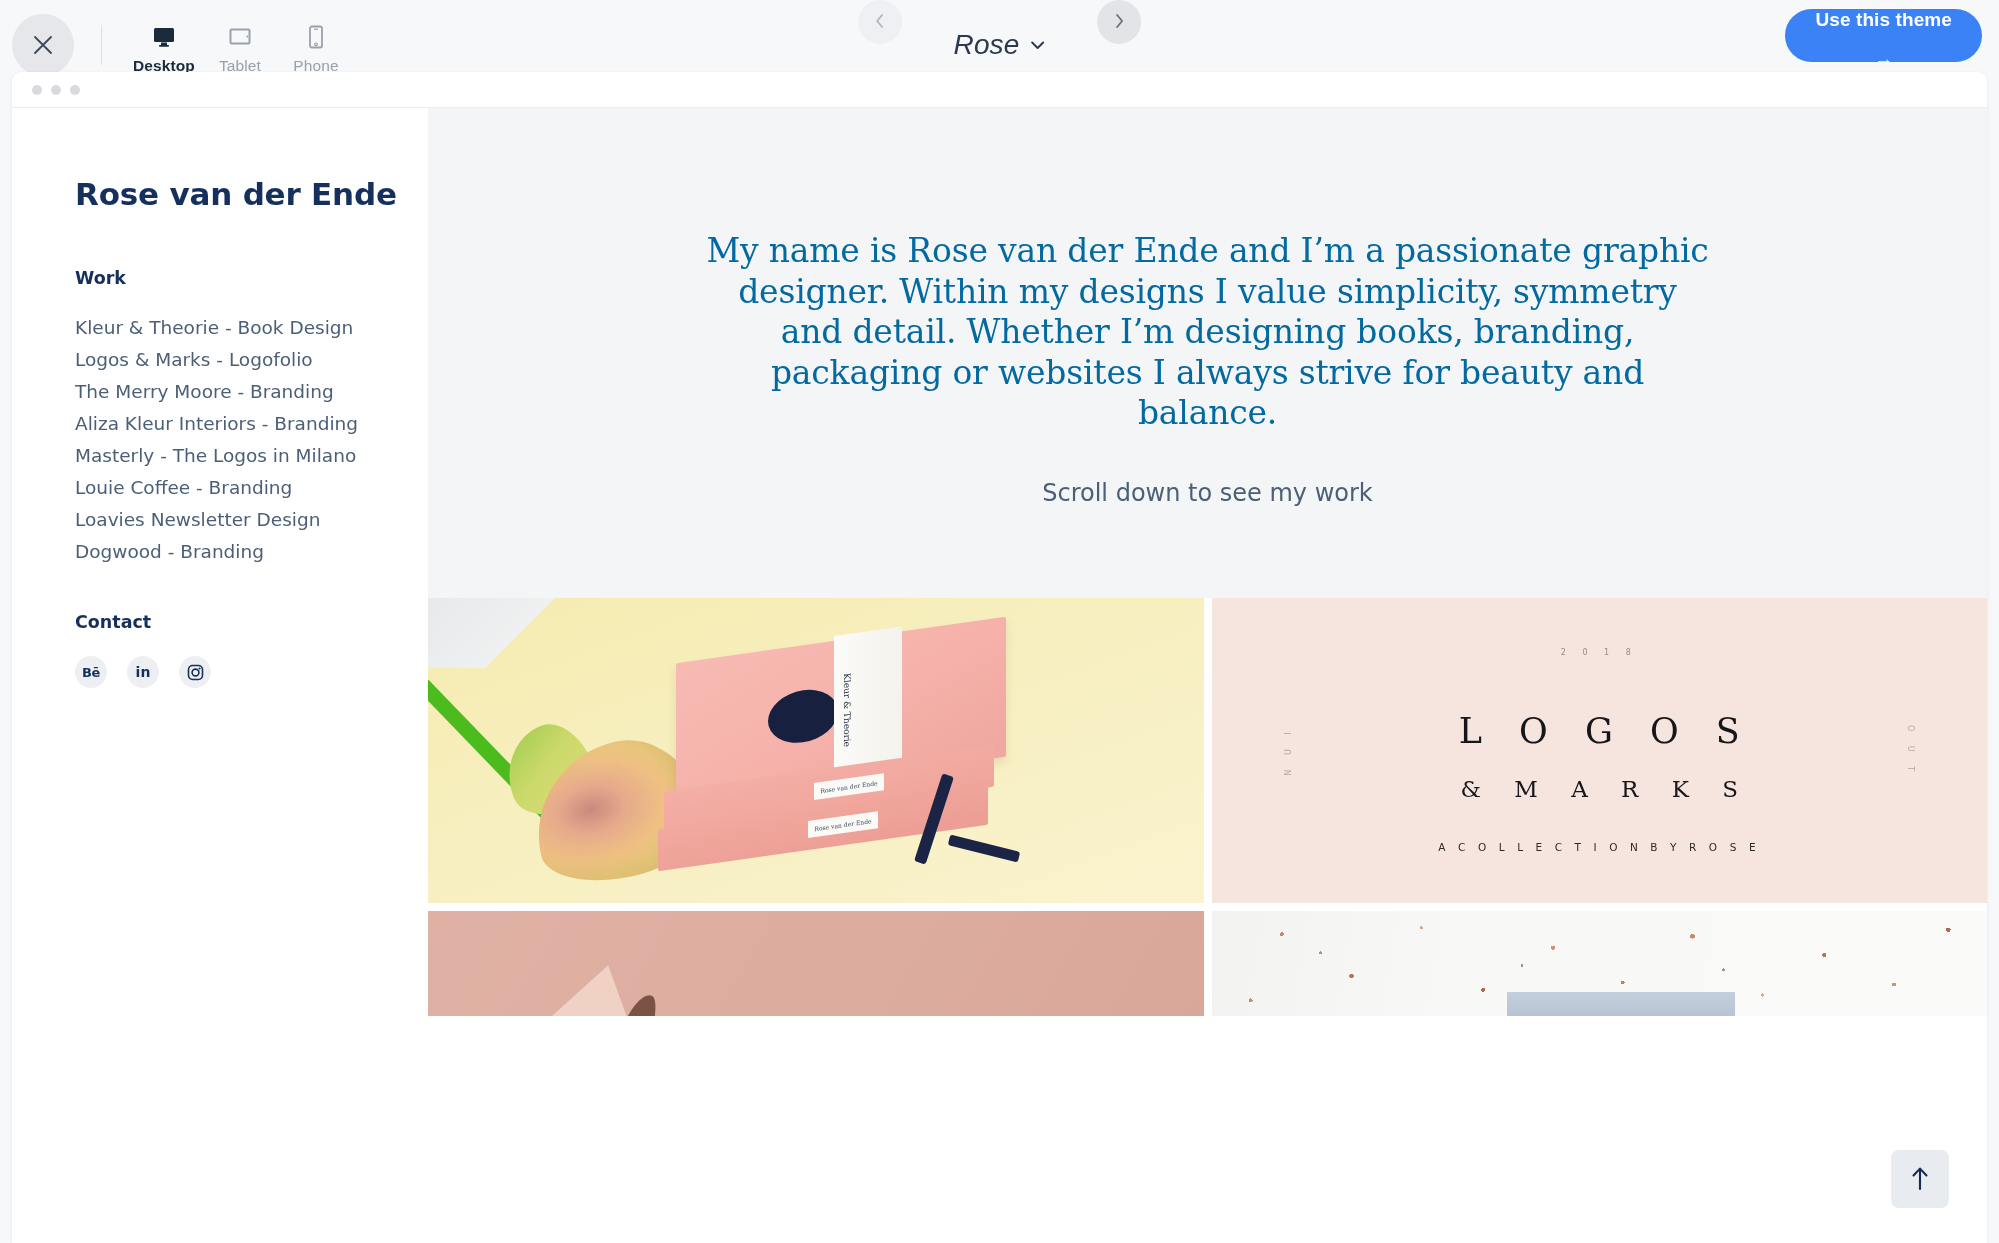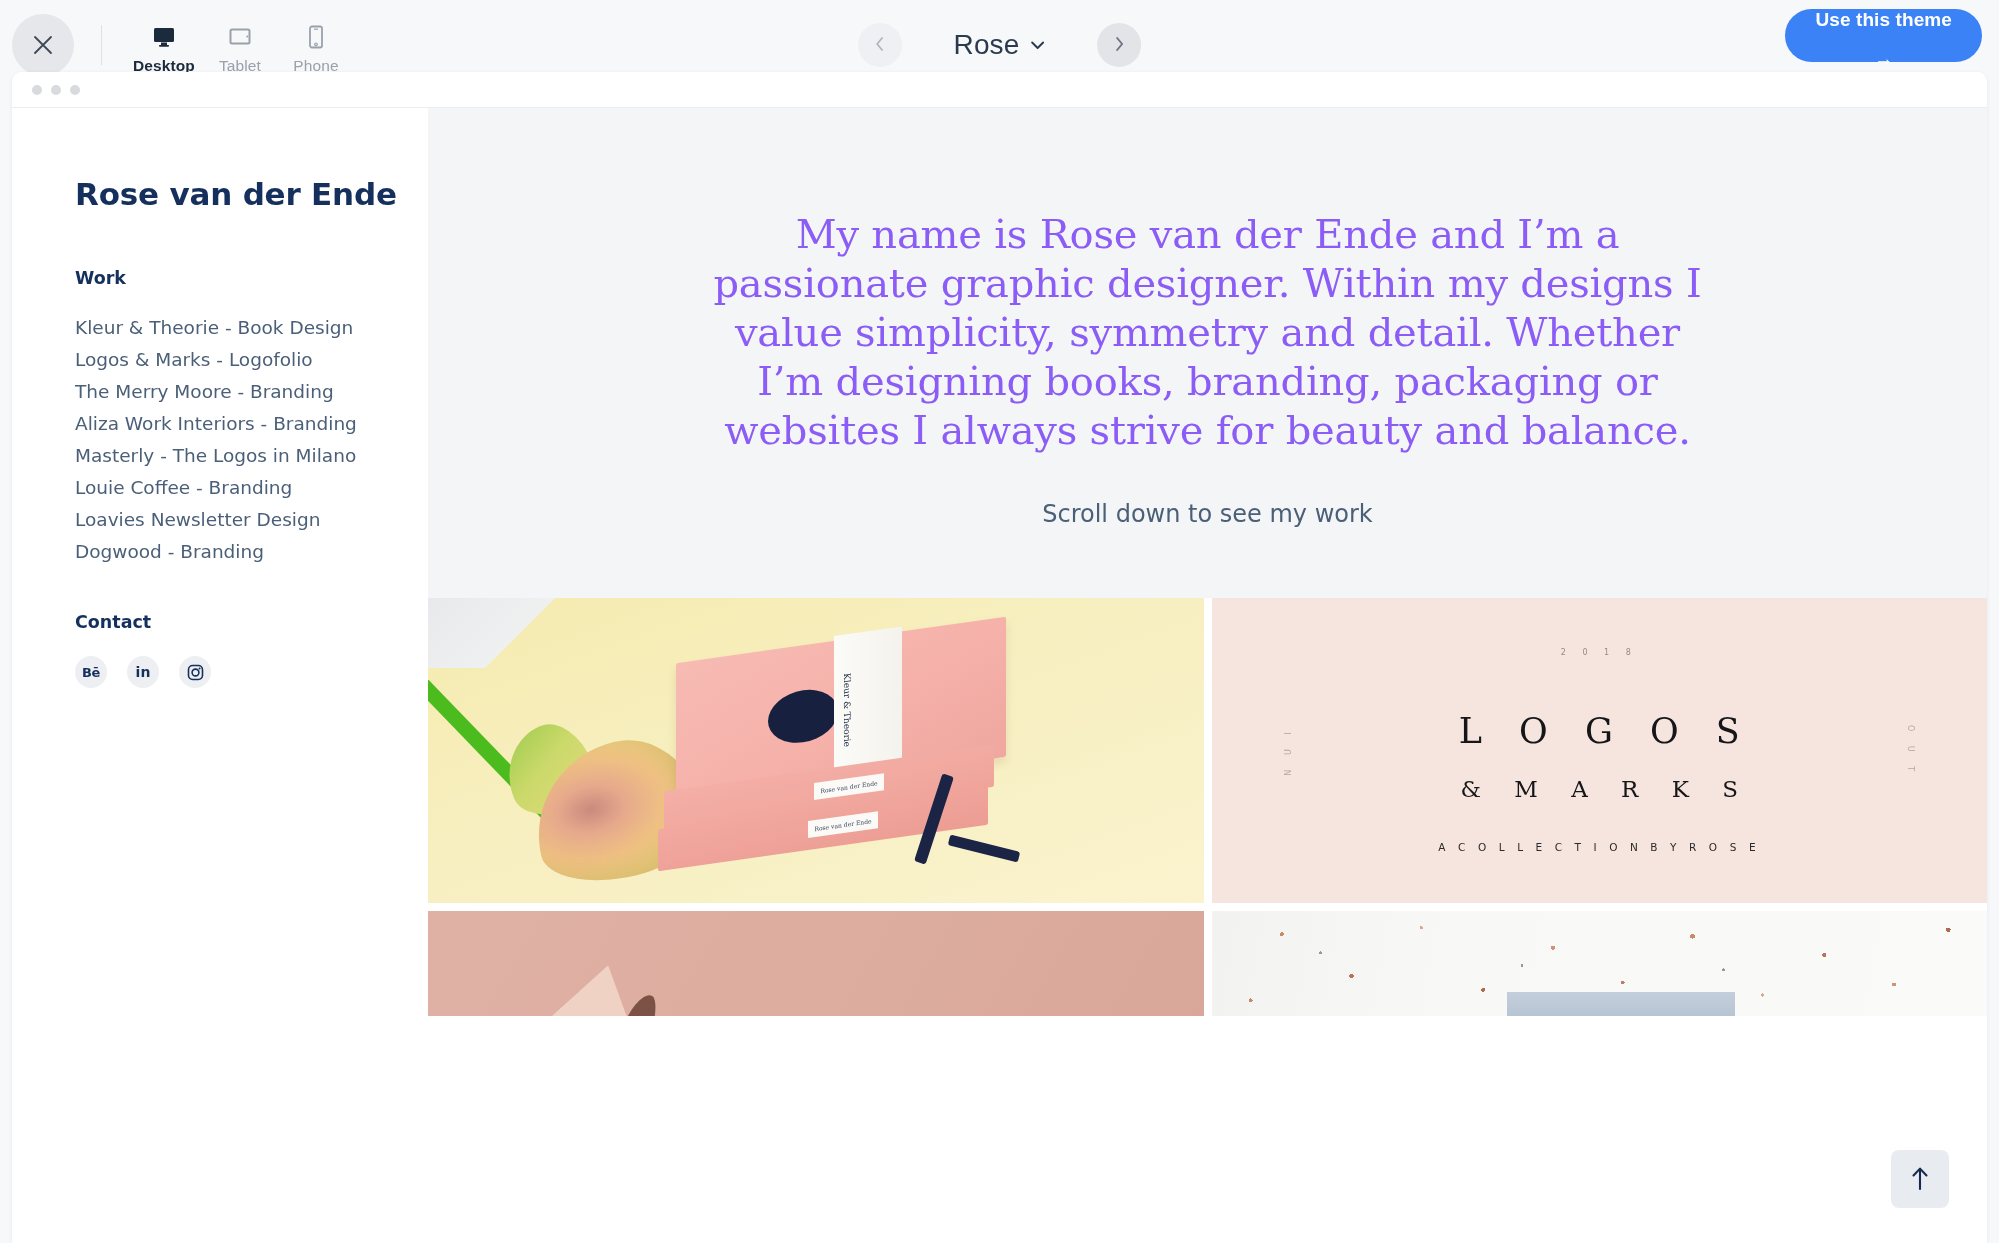--- a/index.html
+++ b/index.html
@@ -45,21 +45,21 @@
     font-size: 15.5px;
     color: #9AA1AC;
     letter-spacing: .1px;
   }
   .device.active .dev-lbl { color: #1B2A3D; font-weight: 600; }
 
   .center-nav {
     position: absolute; left: 50%; top: 0;
     transform: translateX(-50%);
     height: 90px;
-    display: flex; align-items: center; gap: 0;
+    display: flex; gap: 0; font-style: italic;
   }
   .arrow-btn {
     width: 44px; height: 44px; border-radius: 50%;
     border: none; cursor: pointer;
     display: flex; align-items: center; justify-content: center;
   }
   .arrow-btn.prev { background: #EFF0F3; }
   .arrow-btn.next { background: #E2E4E8; }
   .theme-name {
     display: flex; align-items: center; gap: 11px;
@@ -156,23 +156,23 @@
 
   .hero {
     height: 490px;
     background: #F4F5F7;
     display: flex; flex-direction: column;
     align-items: center; justify-content: center;
     padding: 0 60px;
   }
   .hero-text {
     font-family: "DejaVu Serif", serif;
-    font-size: 40px;
+    font-size: 33px;
     line-height: 1.23;
-    color: #8b5cf6;
+    color: #0369a1;
     text-align: center;
     max-width: 1010px;
     font-weight: 400;
     letter-spacing: -.2px;
     margin-top: 32px;
   }
   .hero-sub {
     margin-top: 45px;
     font-family: "DejaVu Sans", sans-serif;
     font-size: 24px;
@@ -438,21 +438,21 @@
   <div class="site">
 
     <aside class="sidebar">
       <div class="site-title">Rose van der Ende</div>
 
       <div class="nav-group-title">Work</div>
       <ul class="nav-list">
         <li class="nav-item">Kleur &amp; Theorie - Book Design</li>
         <li class="nav-item">Logos &amp; Marks - Logofolio</li>
         <li class="nav-item">The Merry Moore - Branding</li>
-        <li class="nav-item">Aliza Work Interiors - Branding</li>
+        <li class="nav-item">Aliza Kleur Interiors - Branding</li>
         <li class="nav-item">Masterly - The Logos in Milano</li>
         <li class="nav-item">Louie Coffee - Branding</li>
         <li class="nav-item">Loavies Newsletter Design</li>
         <li class="nav-item">Dogwood - Branding</li>
       </ul>
 
       <div class="nav-group-title">Contact</div>
 
       <div class="socials">
         <a class="social">

